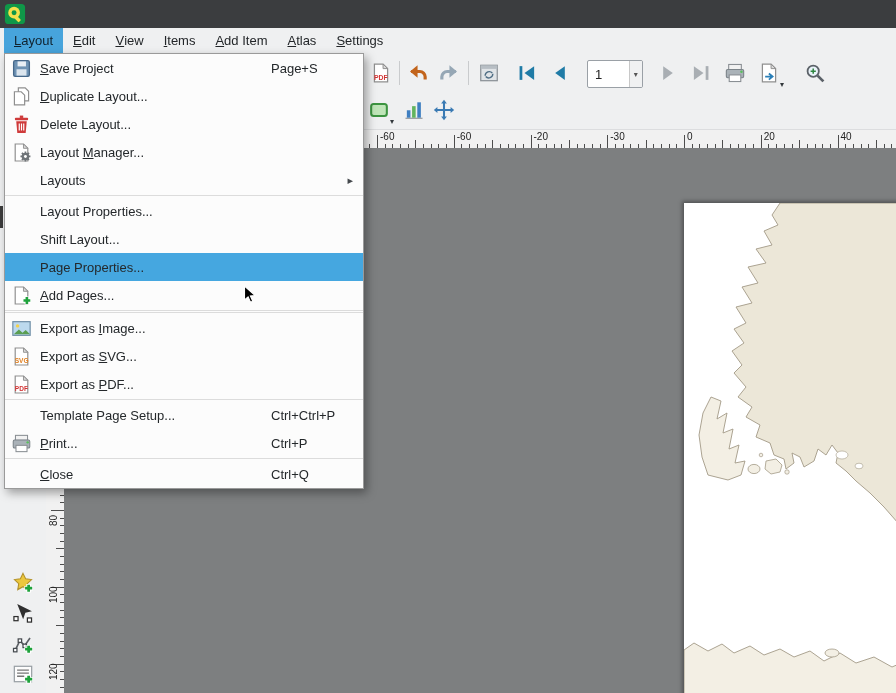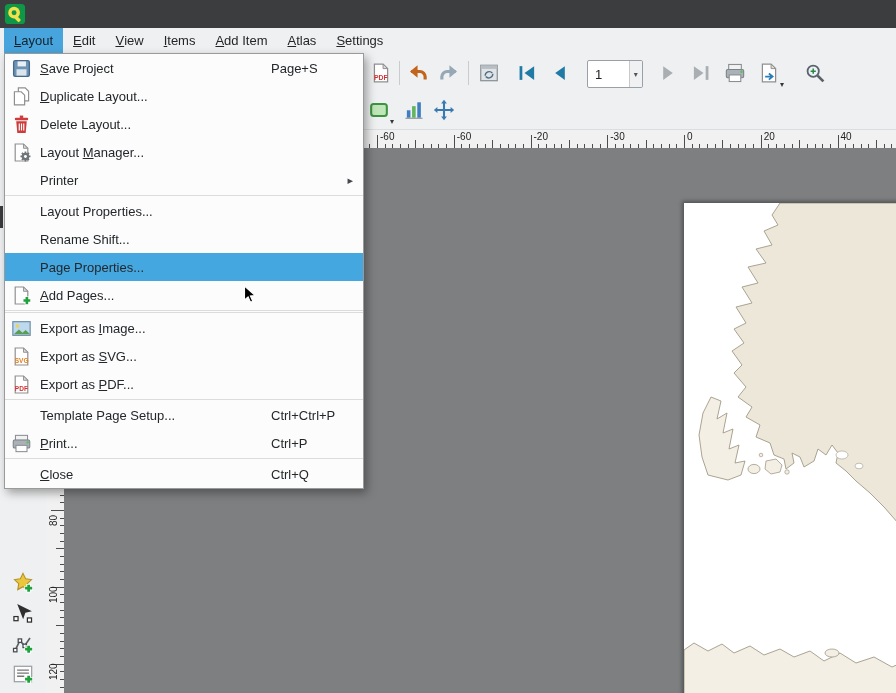--- a/index.html
+++ b/index.html
@@ -485,31 +485,31 @@
             <g stroke="#6f7478" stroke-width="1.3">
               <path d="M11 7.2v7.6M7.2 11h7.6M8.3 8.3l5.4 5.4M13.7 8.3l-5.4 5.4"></path>
             </g>
             <circle cx="11" cy="11" r="2.9" fill="#6f7478"></circle>
             <circle cx="11" cy="11" r="1.1" fill="#fff"></circle>
           </svg></span>
         <span class="lbl">Layout <u>M</u>anager...</span>
       </div>
       <div class="mi">
         <span class="ic"></span>
-        <span class="lbl">Printer</span>
+        <span class="lbl">Layouts</span>
         <span class="sub">▸</span>
       </div>
       <div class="msep"></div>
       <div class="mi">
         <span class="ic"></span>
         <span class="lbl">Layout Properties...</span>
       </div>
       <div class="mi">
         <span class="ic"></span>
-        <span class="lbl">Rename Shift...</span>
+        <span class="lbl">Shift Layout...</span>
       </div>
       <div class="mi hl">
         <span class="ic"></span>
         <span class="lbl">Page Properties...</span>
       </div>
       <div class="mi">
         <span class="ic"><svg viewBox="0 0 16 16" width="100%" height="100%" font-family="Liberation Sans,sans-serif">
             <path d="M3.2 1.5h6.3l3.3 3.3v9.7H3.2z" fill="#fff" stroke="#8f8f8f" stroke-width=".9"></path>
             <path d="M9.5 1.5l3.3 3.3H9.5z" fill="#d9d9d9" stroke="#8f8f8f" stroke-width=".7"></path>
             <path d="M12.1 8.7v6.2M9 11.8h6.2" stroke="#fff" stroke-width="3.4"></path>

